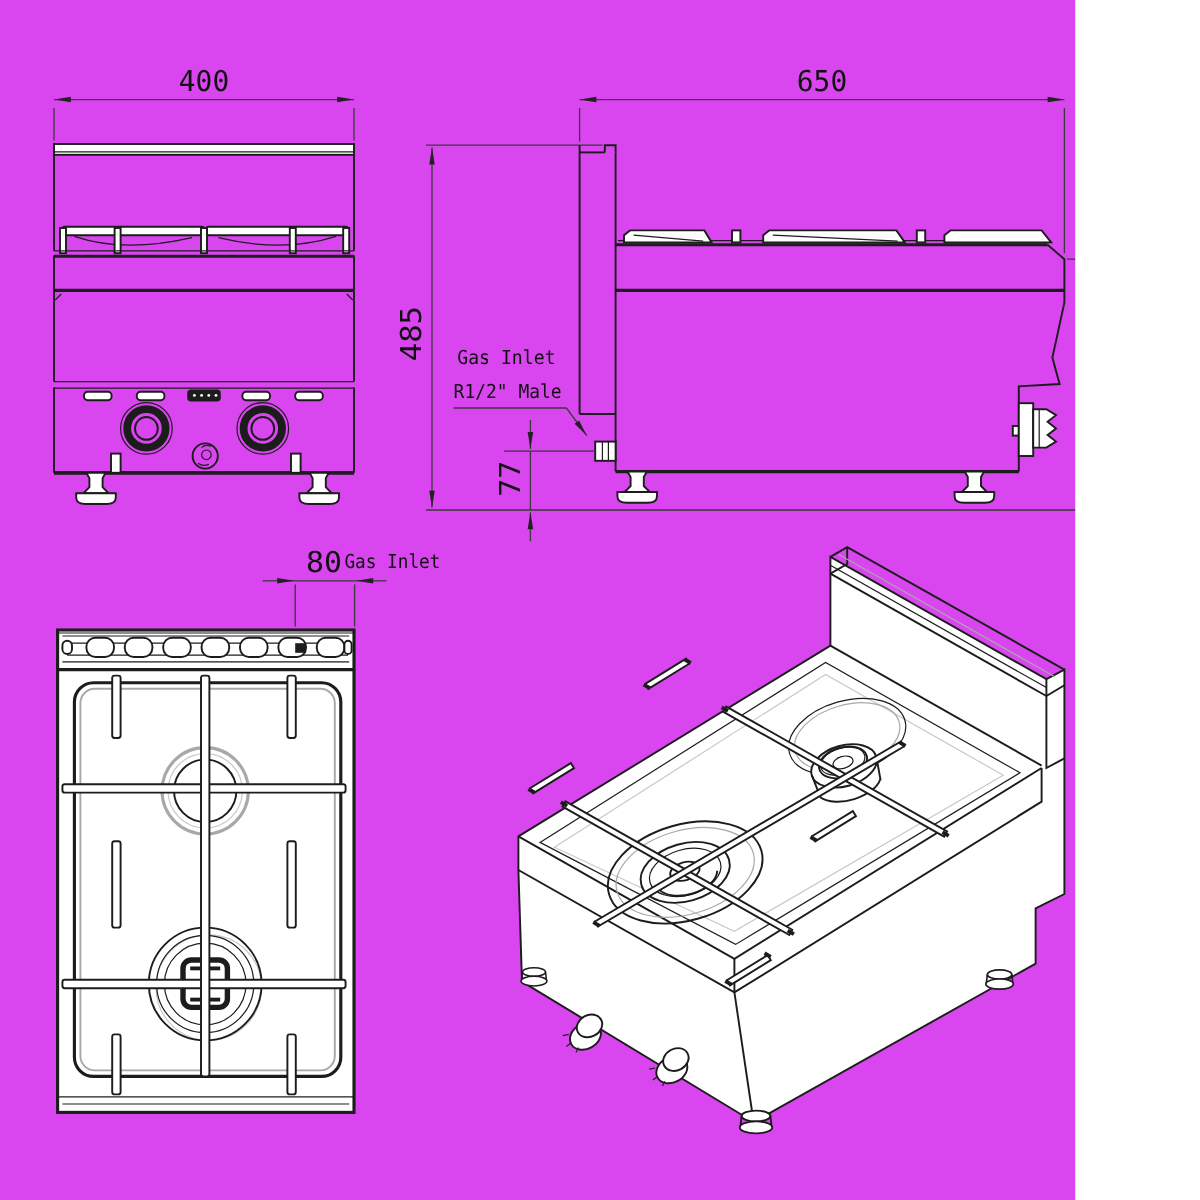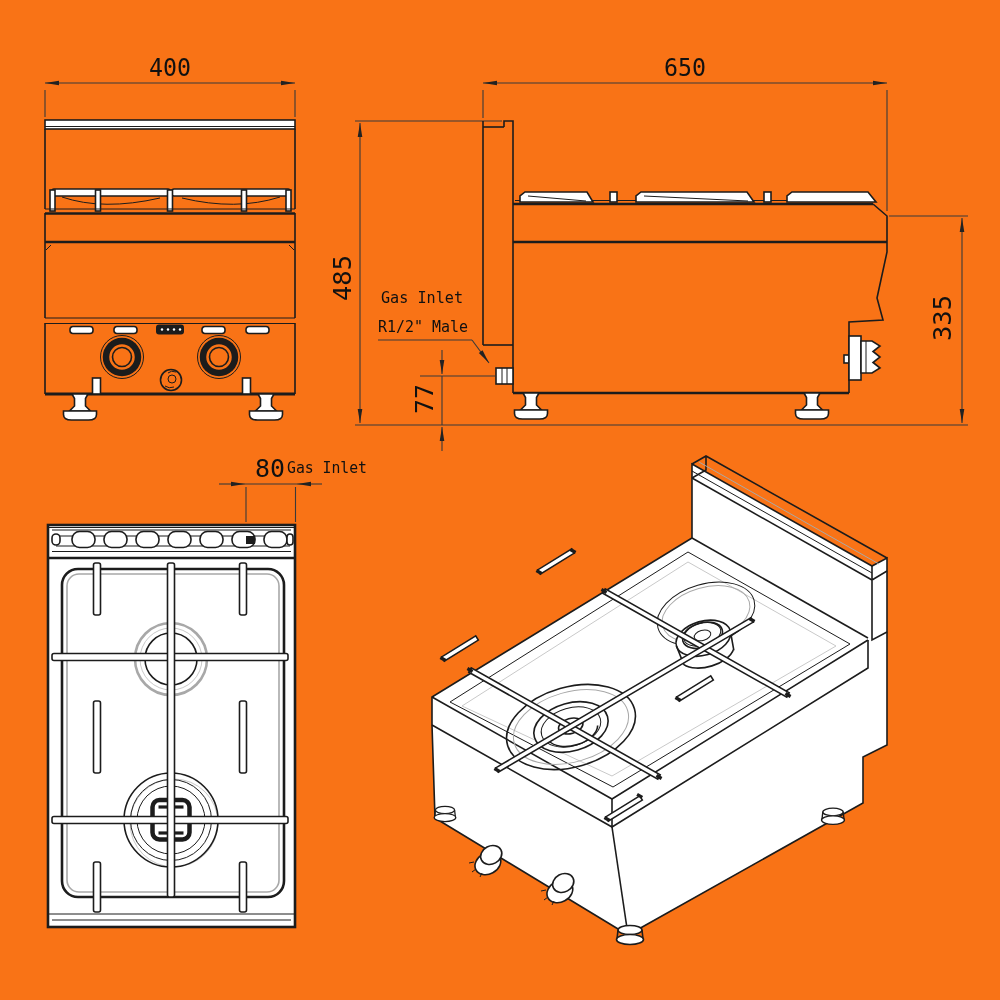--- a/index.html
+++ b/index.html
@@ -1,16 +1,16 @@
 <!DOCTYPE html>
 <html><head>
 <meta charset="utf-8">
 <style>
   html,body{margin:0;padding:0;background:#fff;}
-  #canvas{width:1000px;height:1000px;position:relative;background:#f97316;overflow:hidden;}
+  #canvas{width:896px;height:1000px;position:relative;background:#d946ef;overflow:hidden;}
   svg{display:block;}
   .s  {stroke:#1c1c1c;stroke-width:1.6;fill:none;stroke-linecap:butt;stroke-linejoin:miter;}
   .sw {stroke:#1c1c1c;stroke-width:1.6;fill:#ffffff;stroke-linejoin:miter;}
   .th {stroke-width:1;}
   .t2 {stroke-width:2.6;}
   .t3 {stroke-width:3.2;}
   .kring{stroke-width:6.5;}
   .sq {stroke-width:4.5;}
   .gy {stroke:#a8a8a8;}
   .gy2{stroke:#c9c9c9;}

